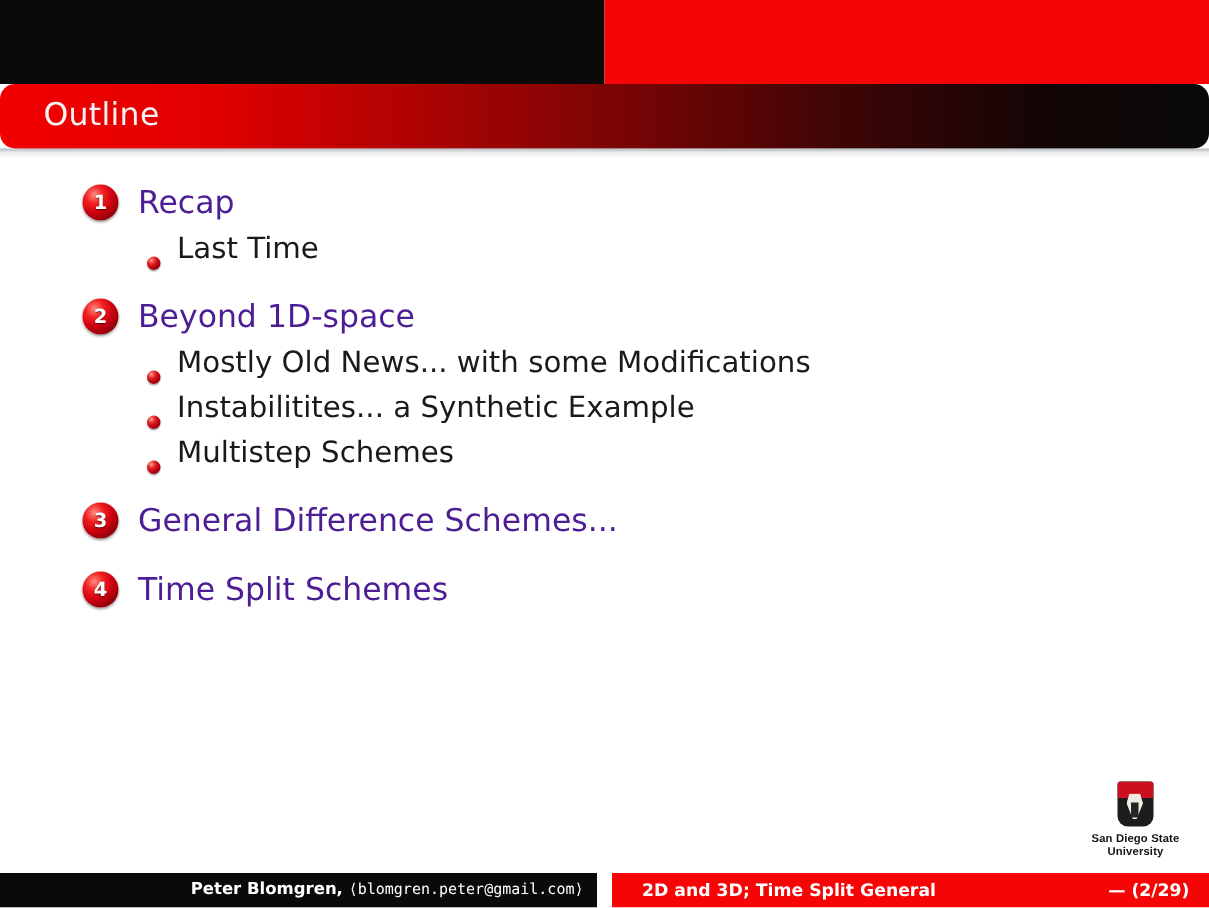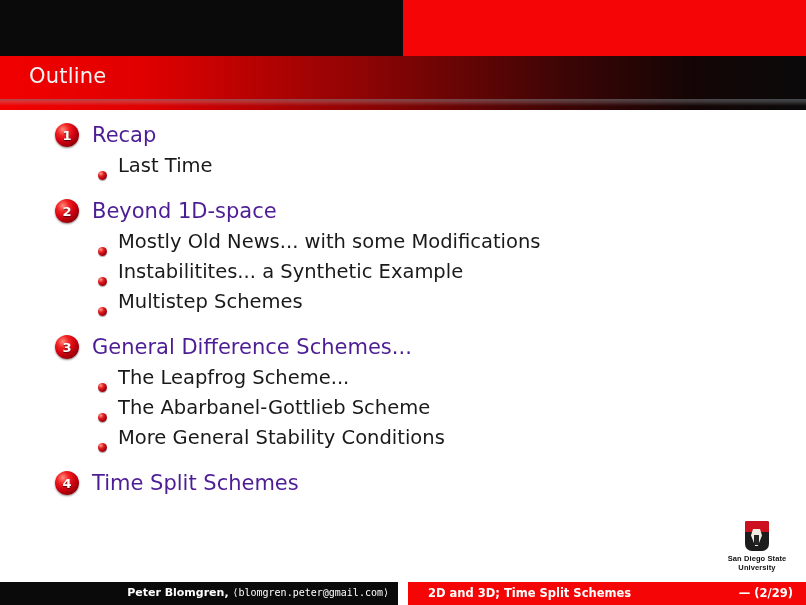--- a/index.html
+++ b/index.html
@@ -32,22 +32,23 @@
     width: 403px;
     height: 56px;
     background: #f50505;
   }
 
   
   #title-bar {
     position: absolute;
     top: 56px; left: 0;
     width: 806px;
-    height: 54px;
+    height: 43px;
     background: linear-gradient(to right, #f20000 0%, #e00000 18%, #8e0404 45%, #3d0505 70%, #140505 86%, #0a0a0a 100%);
+    border-radius: 10px;
   }
   #title-text {
     position: absolute;
     left: 29px;
     top: 8px;
     font-size: 21px;
     color: #f2f2f2;
     font-family: "DejaVu Sans", sans-serif;
     font-weight: 400;
     letter-spacing: 0.2px;
@@ -294,34 +295,20 @@
         <span class="sub-label">Multistep Schemes</span>
       </li>
     </ul>
   </div>
 
   <div class="section">
     <div class="section-head">
       <div class="num-ball">3</div>
       <div class="section-title">General Difference Schemes...</div>
     </div>
-    <ul class="sub-list">
-      <li class="sub-item">
-        <span class="dot-ball"></span>
-        <span class="sub-label">The Leapfrog Scheme...</span>
-      </li>
-      <li class="sub-item">
-        <span class="dot-ball"></span>
-        <span class="sub-label">The Abarbanel-Gottlieb Scheme</span>
-      </li>
-      <li class="sub-item">
-        <span class="dot-ball"></span>
-        <span class="sub-label">More General Stability Conditions</span>
-      </li>
-    </ul>
   </div>
 
   <div class="section">
     <div class="section-head">
       <div class="num-ball">4</div>
       <div class="section-title">Time Split Schemes</div>
     </div>
   </div>
 
 </div>
@@ -337,16 +324,16 @@
 </div>
 
 <div id="footer">
   <div id="footer-left">
     <div id="footer-author">
       <span>Peter Blomgren,</span>
       <span class="email">⟨blomgren.peter@gmail.com⟩</span>
     </div>
   </div>
   <div id="footer-right">
-    <div id="footer-subject">2D and 3D; Time Split Schemes</div>
+    <div id="footer-subject">2D and 3D; Time Split General</div>
     <div id="footer-page">— (2/29)</div>
   </div>
 </div>
 
 </body></html>

